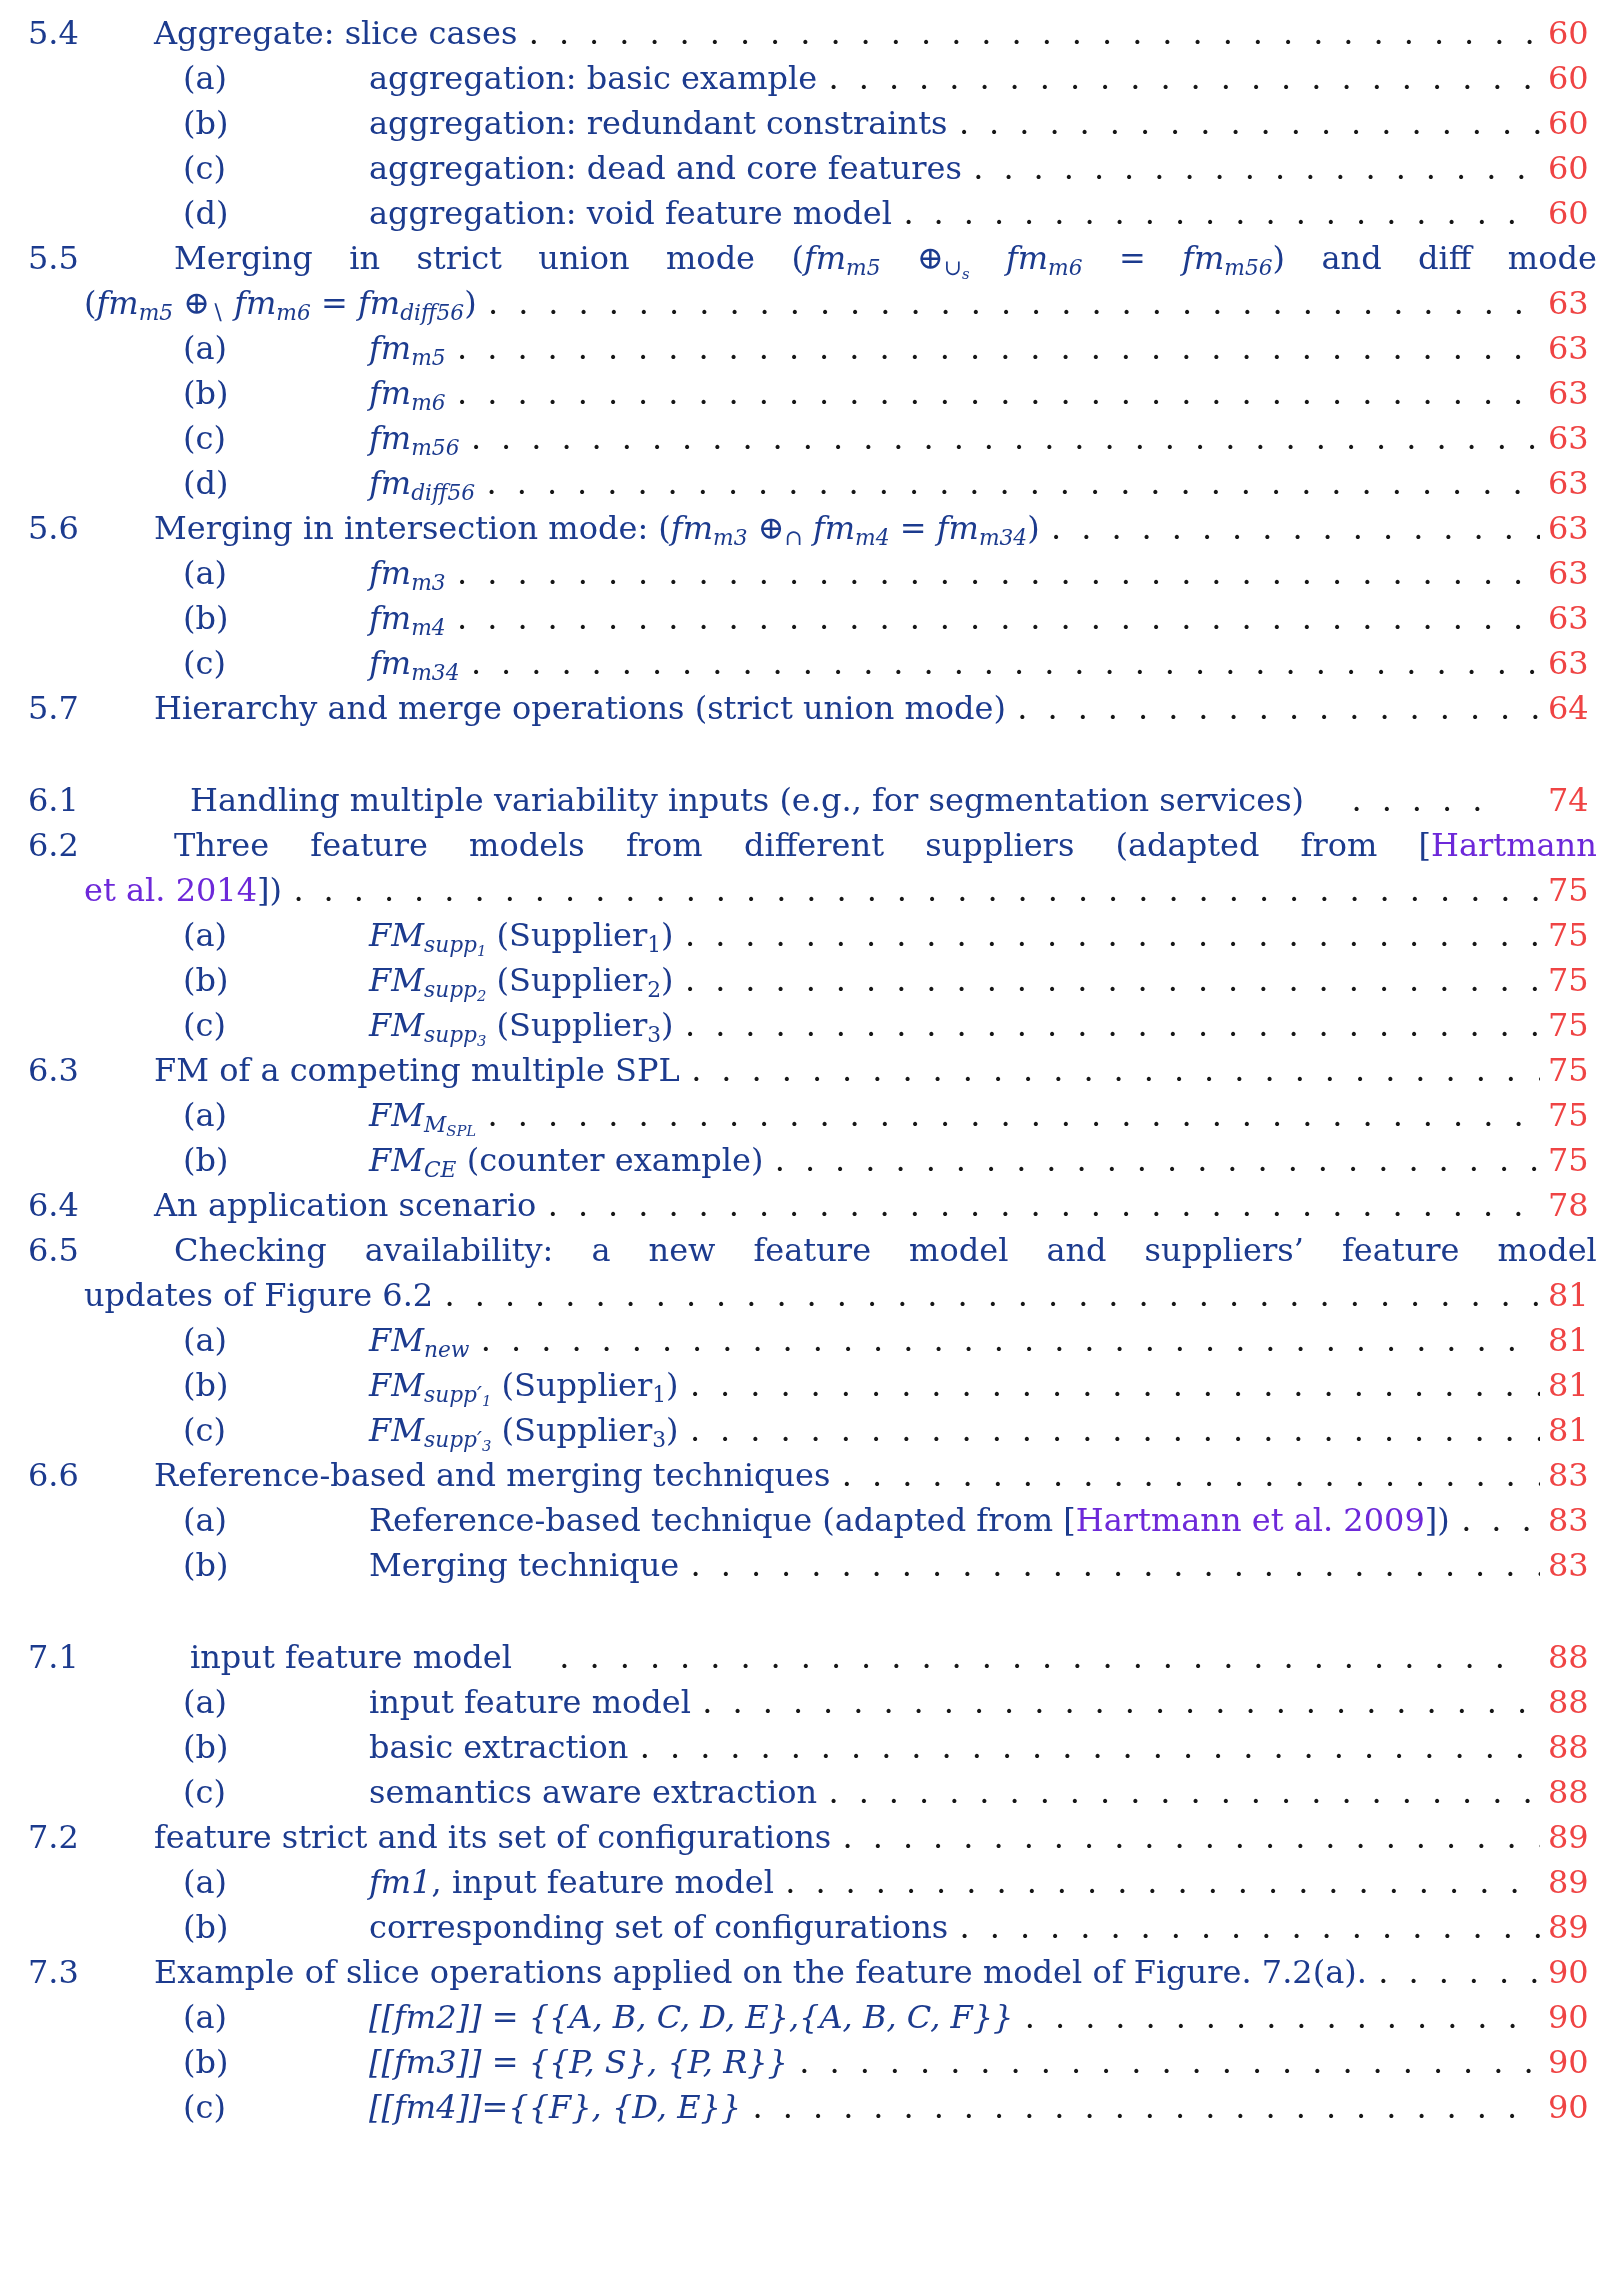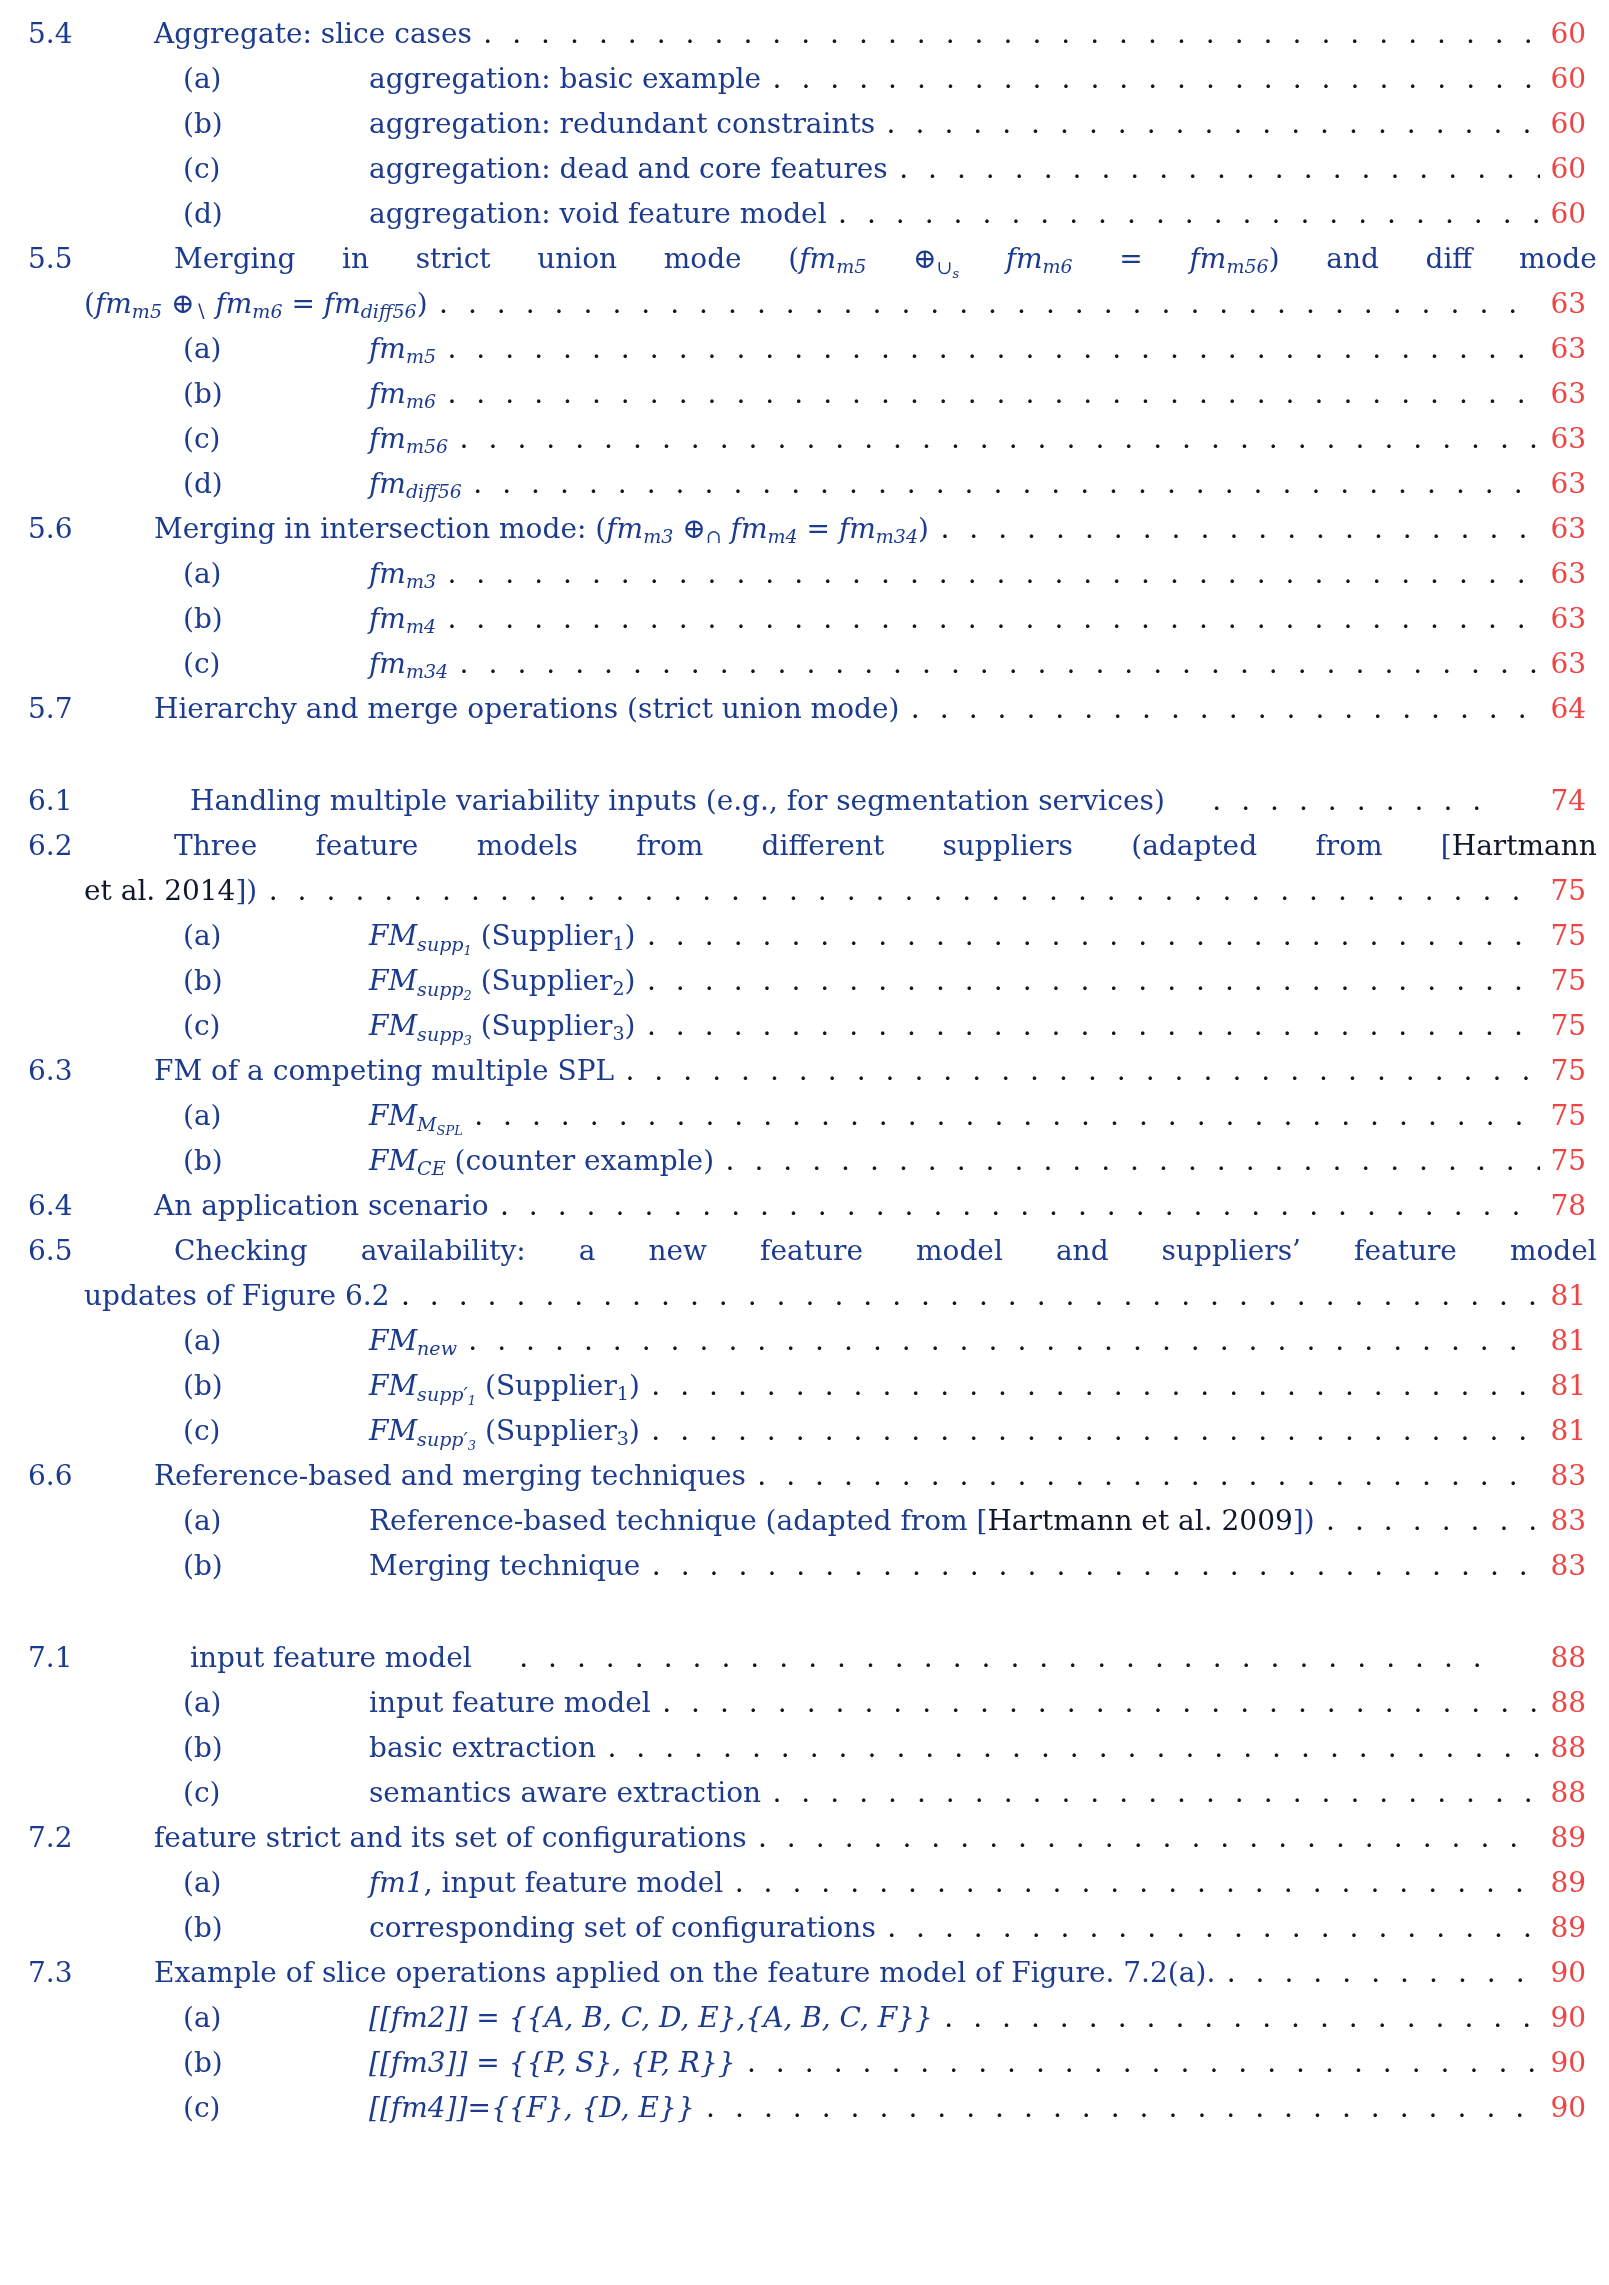--- a/index.html
+++ b/index.html
@@ -15,21 +15,21 @@
     overflow: hidden;
   }
   main {
     padding-top: 11.4px;
   }
   .row {
     display: flex;
     align-items: baseline;
     height: 45px;
     line-height: 45px;
-    font-size: 28px;
+    font-size: 32px;
     padding-right: 13.2px;
     box-sizing: border-box;
   }
   .row.gap { margin-top: 47px; gap: 36px; }
 
   .row.main { padding-left: 28px; }
   .row.main .label { flex: 0 0 126px; }
 
   .row.sub { padding-left: 183px; }
   .row.sub .label { flex: 0 0 186px; }
@@ -56,21 +56,21 @@
   }
   .page {
     flex: 0 0 57px;
     text-align: center;
     color: #ef4444;
   }
 
   .seg-t { font-style: normal; }
   .seg-m { font-style: italic; }
   .seg-s { font-style: normal; font-family: "DejaVu Serif", "DejaVu Sans", serif; }
-  .seg-g { color: #0f172a; font-style: normal; }
+  .seg-g { color: #6d28d9; font-style: normal; }
 
   sub {
     font-size: 68%;
     line-height: 0;
     vertical-align: -0.28em;
   }
 </style>
 </head>
 <body>
 

